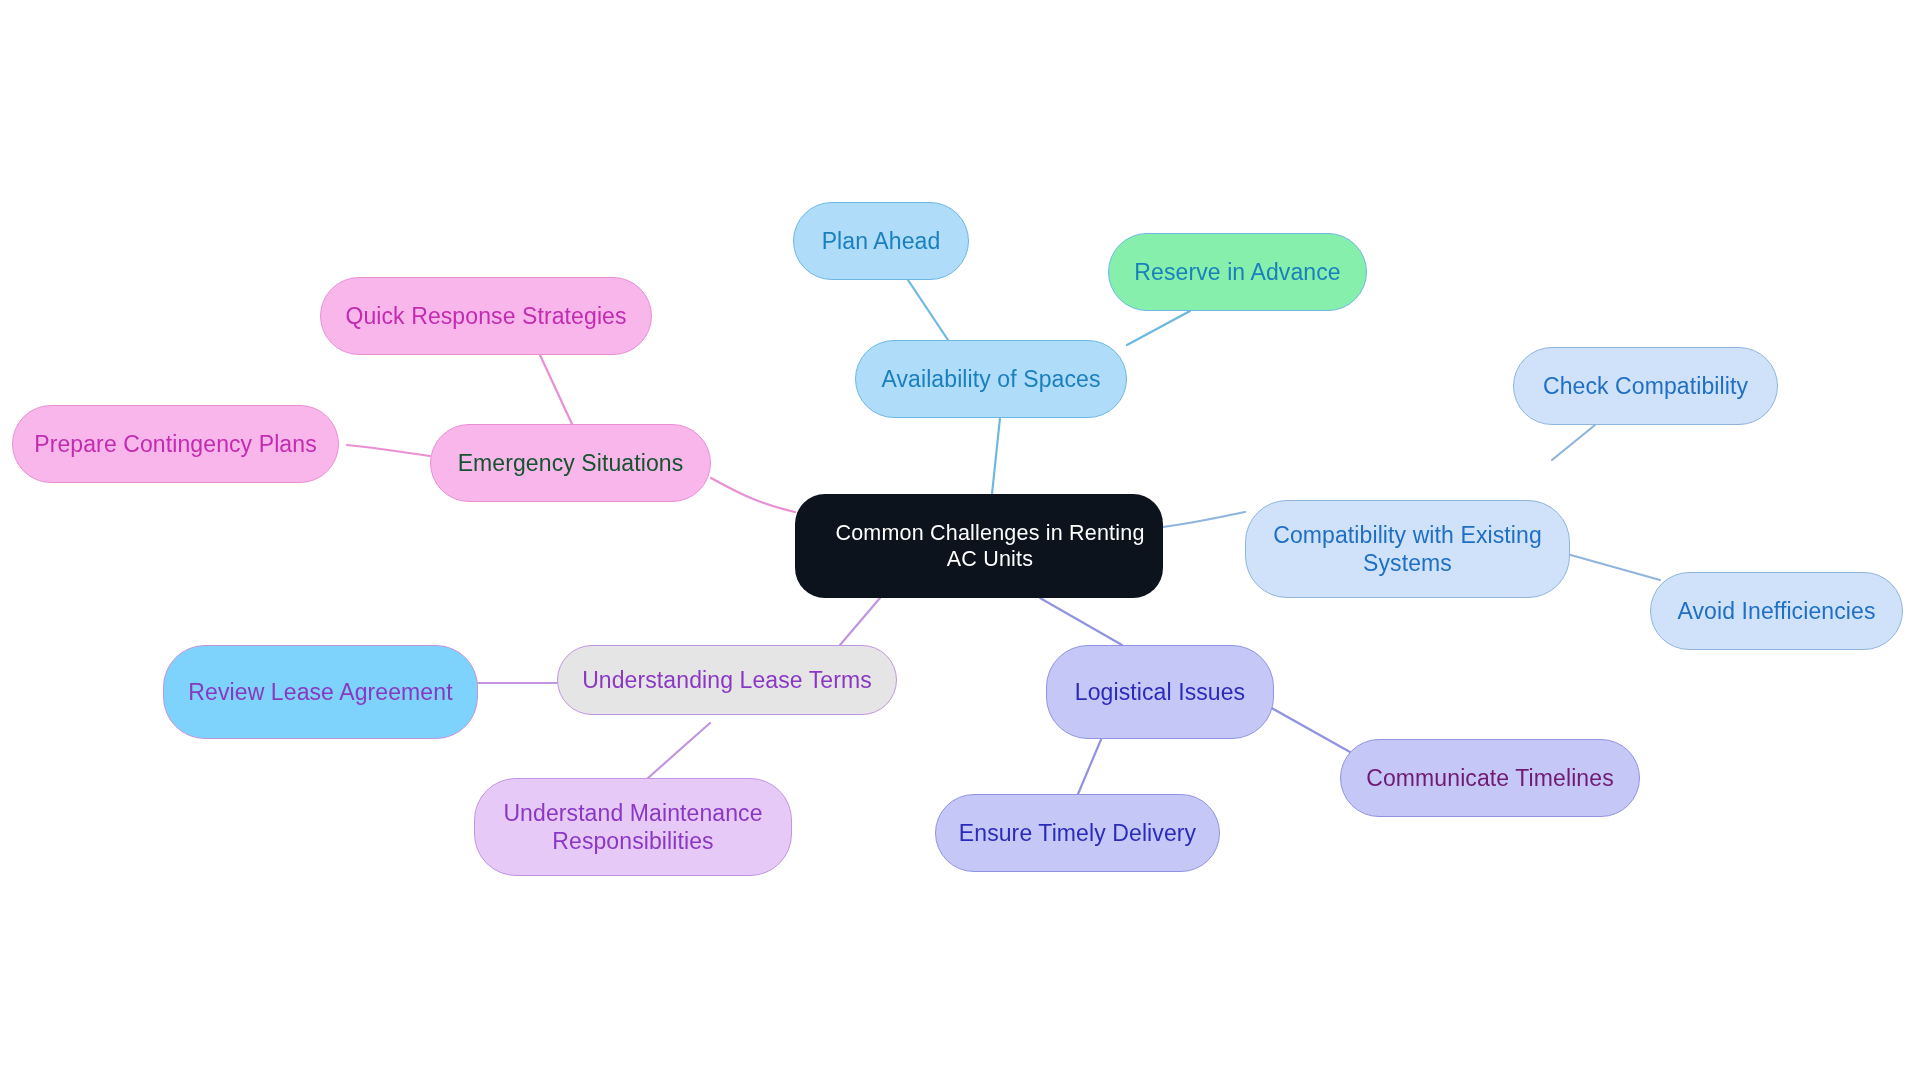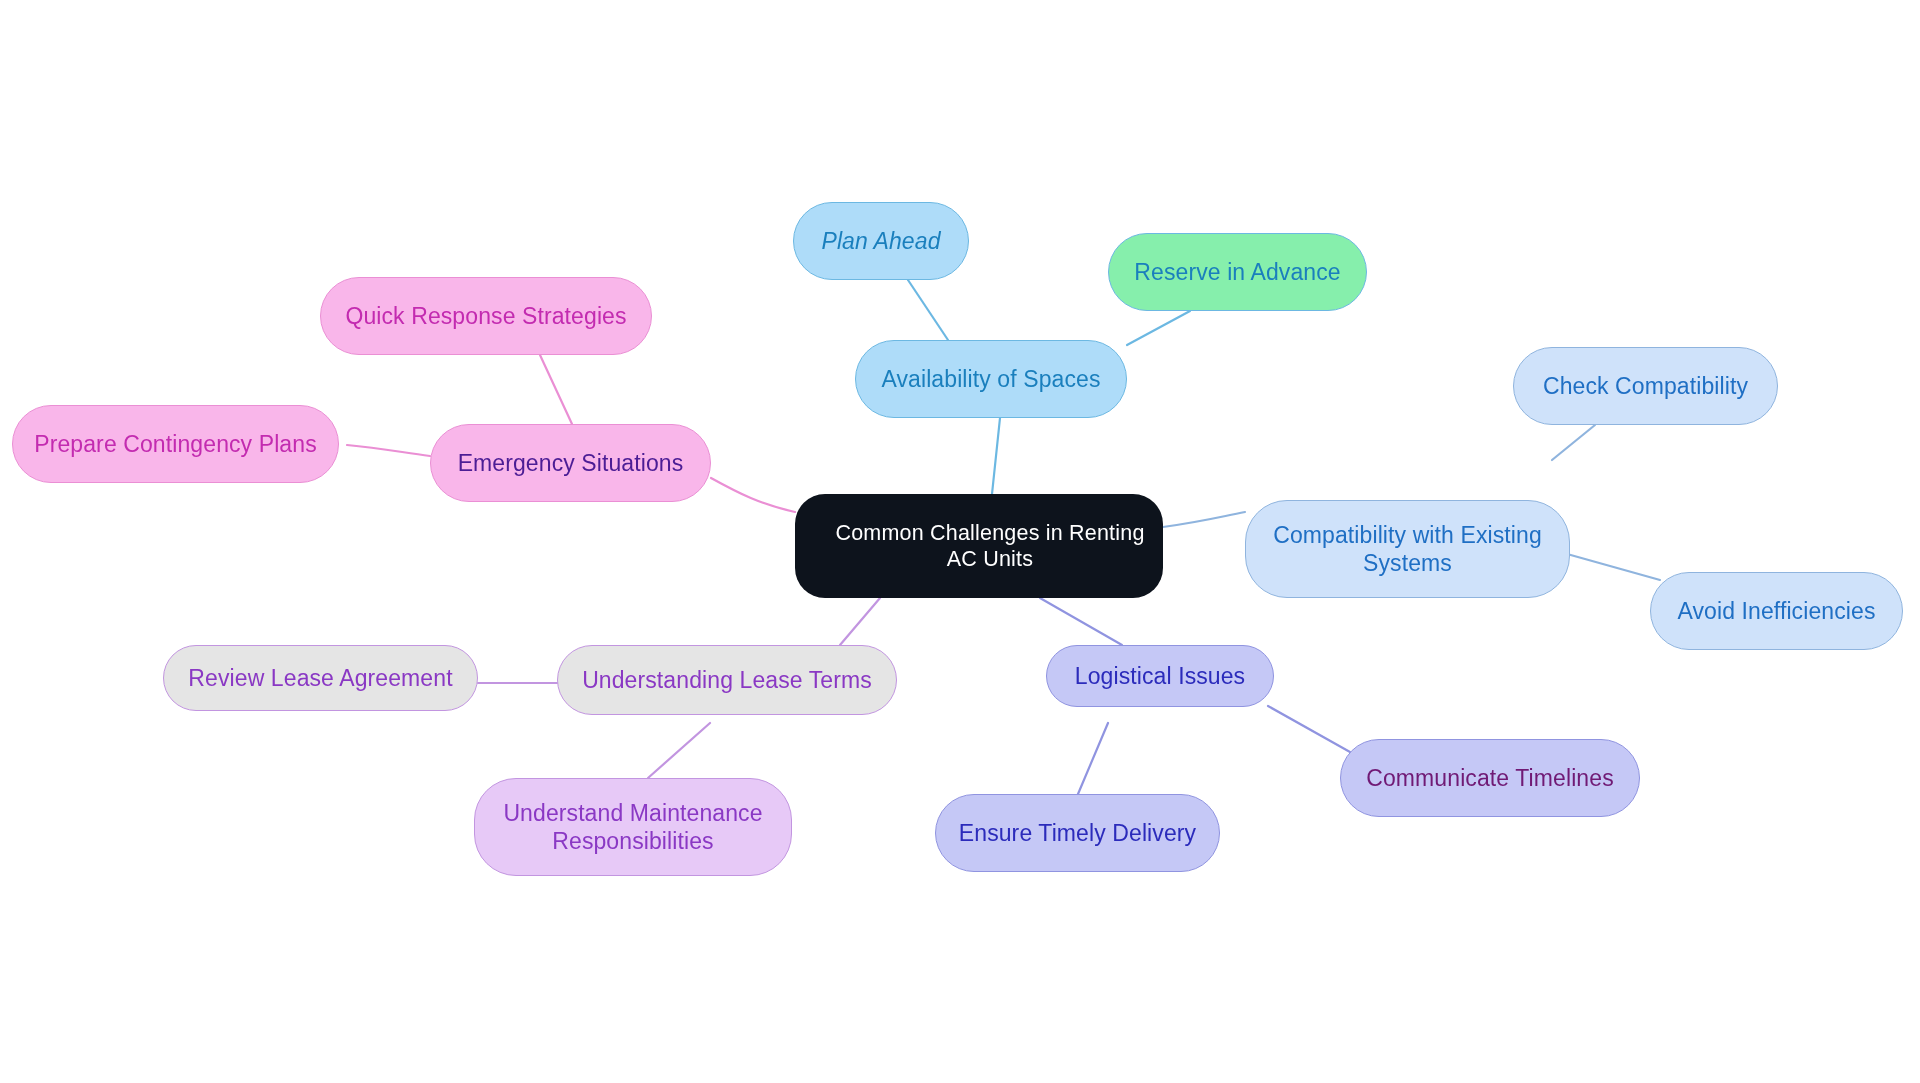--- a/index.html
+++ b/index.html
@@ -70,29 +70,29 @@
       <path d="M 1268 706 L 1350 752" stroke="#9094e0" stroke-width="2.2" fill="none" stroke-linecap="round"></path>
       <path d="M 1108 723 L 1078 794" stroke="#9094e0" stroke-width="2.2" fill="none" stroke-linecap="round"></path>
       <path d="M 880 598 L 840 645" stroke="#c295e0" stroke-width="2.2" fill="none" stroke-linecap="round"></path>
       <path d="M 557 683 L 478 683" stroke="#c295e0" stroke-width="2.2" fill="none" stroke-linecap="round"></path>
       <path d="M 710 723 L 648 778" stroke="#c295e0" stroke-width="2.2" fill="none" stroke-linecap="round"></path>
     </svg>
   <div id="node-layer">
       <div class="node root" style="left: 795px; top: 494px; width: 368px; height: 104px; background: rgb(13, 19, 28); color: rgb(255, 255, 255);">Common Challenges in Renting AC Units</div>
       <div class="node leaf" style="left: 320px; top: 277px; width: 332px; height: 78px; background: rgb(249, 182, 234); border-color: rgb(234, 143, 212); color: rgb(195, 43, 176);">Quick Response Strategies</div>
       <div class="node leaf" style="left: 12px; top: 405px; width: 327px; height: 78px; background: rgb(249, 182, 234); border-color: rgb(234, 143, 212); color: rgb(195, 43, 176);">Prepare Contingency Plans</div>
-      <div class="node branch" style="left: 430px; top: 424px; width: 281px; height: 78px; background: rgb(249, 182, 234); border-color: rgb(234, 143, 212); color: #4c1d95;">Emergency Situations</div>
-      <div class="node leaf" style="left: 793px; top: 202px; width: 176px; height: 78px; background: rgb(174, 220, 249); border-color: rgb(108, 184, 226); color: rgb(26, 127, 189); font-style: italic;">Plan Ahead</div>
+      <div class="node branch" style="left: 430px; top: 424px; width: 281px; height: 78px; background: rgb(249, 182, 234); border-color: rgb(234, 143, 212); color: #14532d;">Emergency Situations</div>
+      <div class="node leaf" style="left: 793px; top: 202px; width: 176px; height: 78px; background: rgb(174, 220, 249); border-color: rgb(108, 184, 226); color: rgb(26, 127, 189);">Plan Ahead</div>
       <div class="node leaf" style="left: 1108px; top: 233px; width: 259px; height: 78px; background: #86efac; border-color: rgb(108, 184, 226); color: rgb(26, 127, 189);">Reserve in Advance</div>
       <div class="node branch" style="left: 855px; top: 340px; width: 272px; height: 78px; background: rgb(174, 220, 249); border-color: rgb(108, 184, 226); color: rgb(26, 127, 189);">Availability of Spaces</div>
       <div class="node leaf" style="left: 1513px; top: 347px; width: 265px; height: 78px; background: rgb(207, 226, 250); border-color: rgb(143, 180, 222); color: rgb(31, 111, 196);">Check Compatibility</div>
       <div class="node branch" style="left: 1245px; top: 460px; width: 325px; height: 98px; background: rgb(207, 226, 250); border-color: rgb(143, 180, 222); color: rgb(31, 111, 196); margin-top: 40px;">Compatibility with Existing
 Systems</div>
       <div class="node leaf" style="left: 1650px; top: 572px; width: 253px; height: 78px; background: rgb(207, 226, 250); border-color: rgb(143, 180, 222); color: rgb(31, 111, 196);">Avoid Inefficiencies</div>
-      <div class="node branch" style="left: 1046px; top: 645px; width: 228px; height: 62px; background: rgb(197, 200, 246); border-color: rgb(144, 148, 224); color: rgb(43, 43, 187);">Logistical Issues</div>
+      <div class="node branch" style="left: 1046px; top: 645px; width: 228px; height: 94px; background: rgb(197, 200, 246); border-color: rgb(144, 148, 224); color: rgb(43, 43, 187);">Logistical Issues</div>
       <div class="node leaf" style="left: 1340px; top: 739px; width: 300px; height: 78px; background: rgb(197, 200, 246); border-color: rgb(144, 148, 224); color: #701a75;">Communicate Timelines</div>
       <div class="node leaf" style="left: 935px; top: 794px; width: 285px; height: 78px; background: rgb(197, 200, 246); border-color: rgb(144, 148, 224); color: rgb(43, 43, 187);">Ensure Timely Delivery</div>
       <div class="node branch" style="left: 557px; top: 645px; width: 340px; height: 70px; background: #e5e5e5; border-color: rgb(194, 149, 224); color: rgb(138, 56, 196);">Understanding Lease Terms</div>
-      <div class="node leaf" style="left: 163px; top: 645px; width: 315px; height: 66px; background: #e5e5e5; border-color: rgb(194, 149, 224); color: rgb(138, 56, 196);">Review Lease Agreement</div>
+      <div class="node leaf" style="left: 163px; top: 645px; width: 315px; height: 94px; background: #7dd3fc; border-color: rgb(194, 149, 224); color: rgb(138, 56, 196);">Review Lease Agreement</div>
       <div class="node leaf" style="left: 474px; top: 778px; width: 318px; height: 98px; background: rgb(231, 201, 247); border-color: rgb(194, 149, 224); color: rgb(138, 56, 196);">Understand Maintenance
 Responsibilities</div>
     </div>
 </div>
 
 </body></html>

